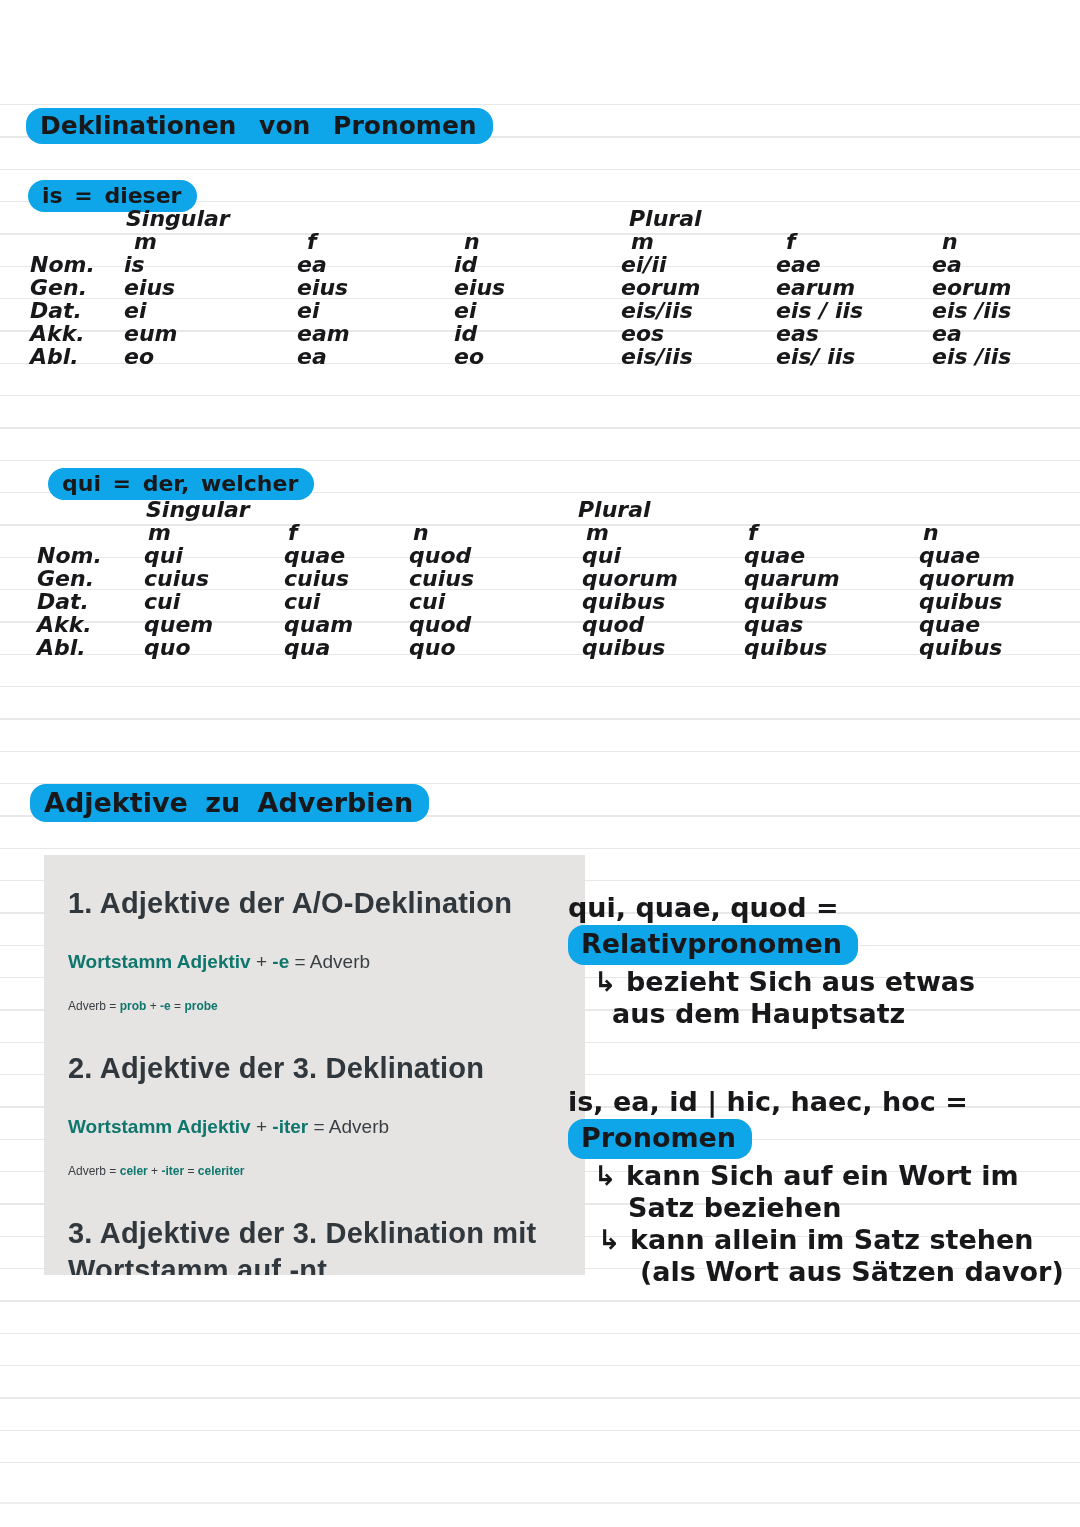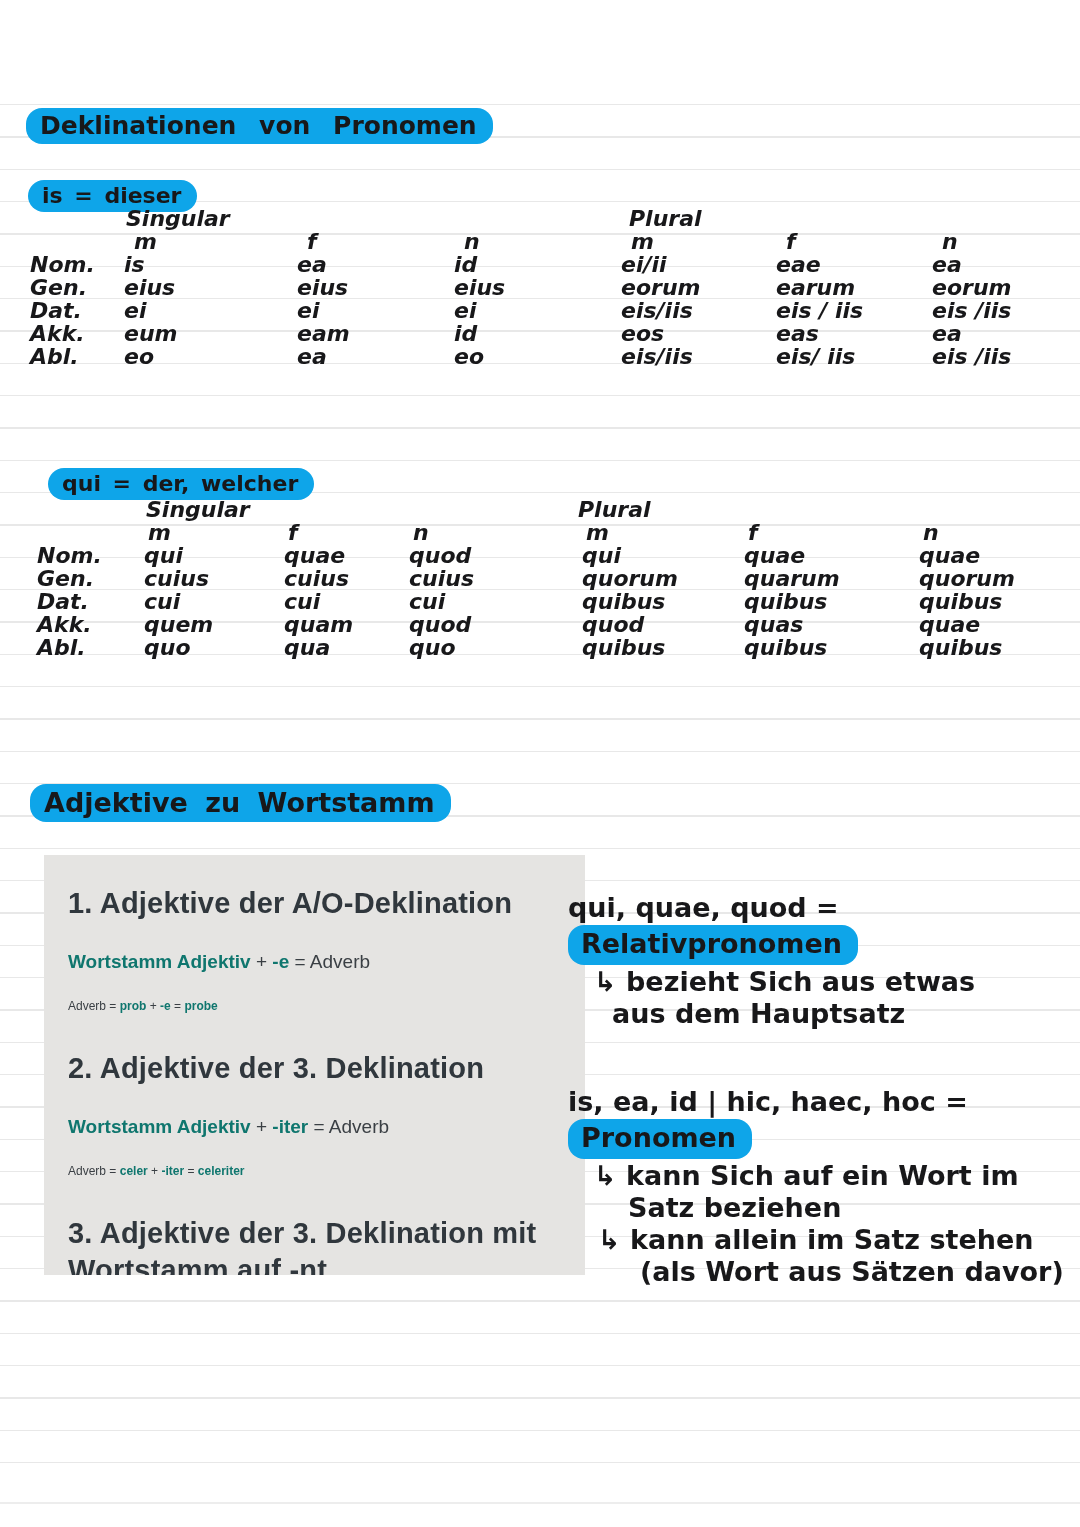--- a/index.html
+++ b/index.html
@@ -183,21 +183,21 @@
           <span class="hand cell">quo</span>
           <span class="hand cell">qua</span>
           <span class="hand cell">quo</span>
           <span class="hand cell">quibus</span>
           <span class="hand cell">quibus</span>
           <span class="hand cell">quibus</span>
         </div>
       </div>
   </section>
 
-  <span class="hand hl adverb-heading">Adjektive zu Wortstamm</span>
+  <span class="hand hl adverb-heading">Adjektive zu Adverbien</span>
 
   <div class="card">
     <div class="card-section">
       <h3 class="card-title">1. Adjektive der A/O-Deklination</h3>
       <p class="rule"><span class="b">Wortstamm Adjektiv</span><span> + </span><span class="b">-e</span><span> = Adverb</span></p>
       <p class="result"><span>Adverb = </span><span class="b">prob</span><span> + </span><span class="b">-e</span><span> = </span><span class="b">probe</span></p>
     </div>
     <div class="card-section">
       <h3 class="card-title">2. Adjektive der 3. Deklination</h3>
       <p class="rule"><span class="b">Wortstamm Adjektiv</span><span> + </span><span class="b">-iter</span><span> = Adverb</span></p>

